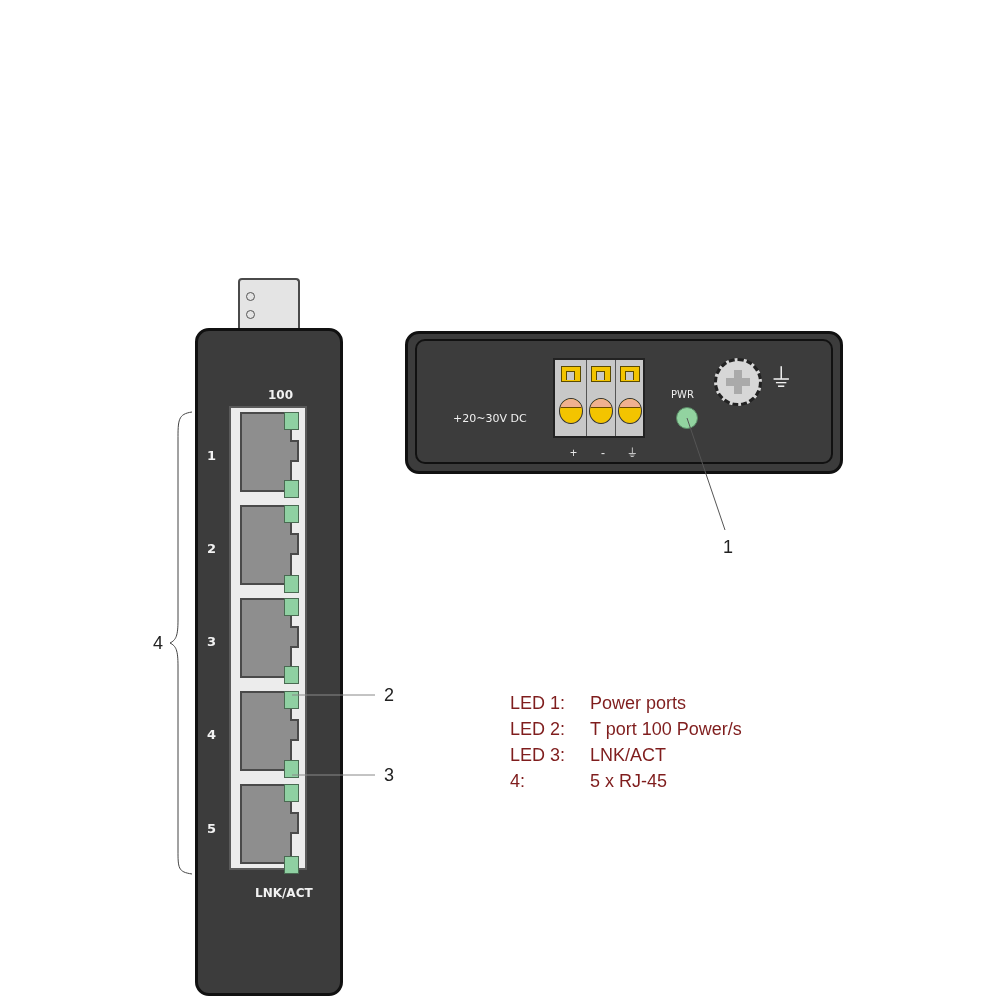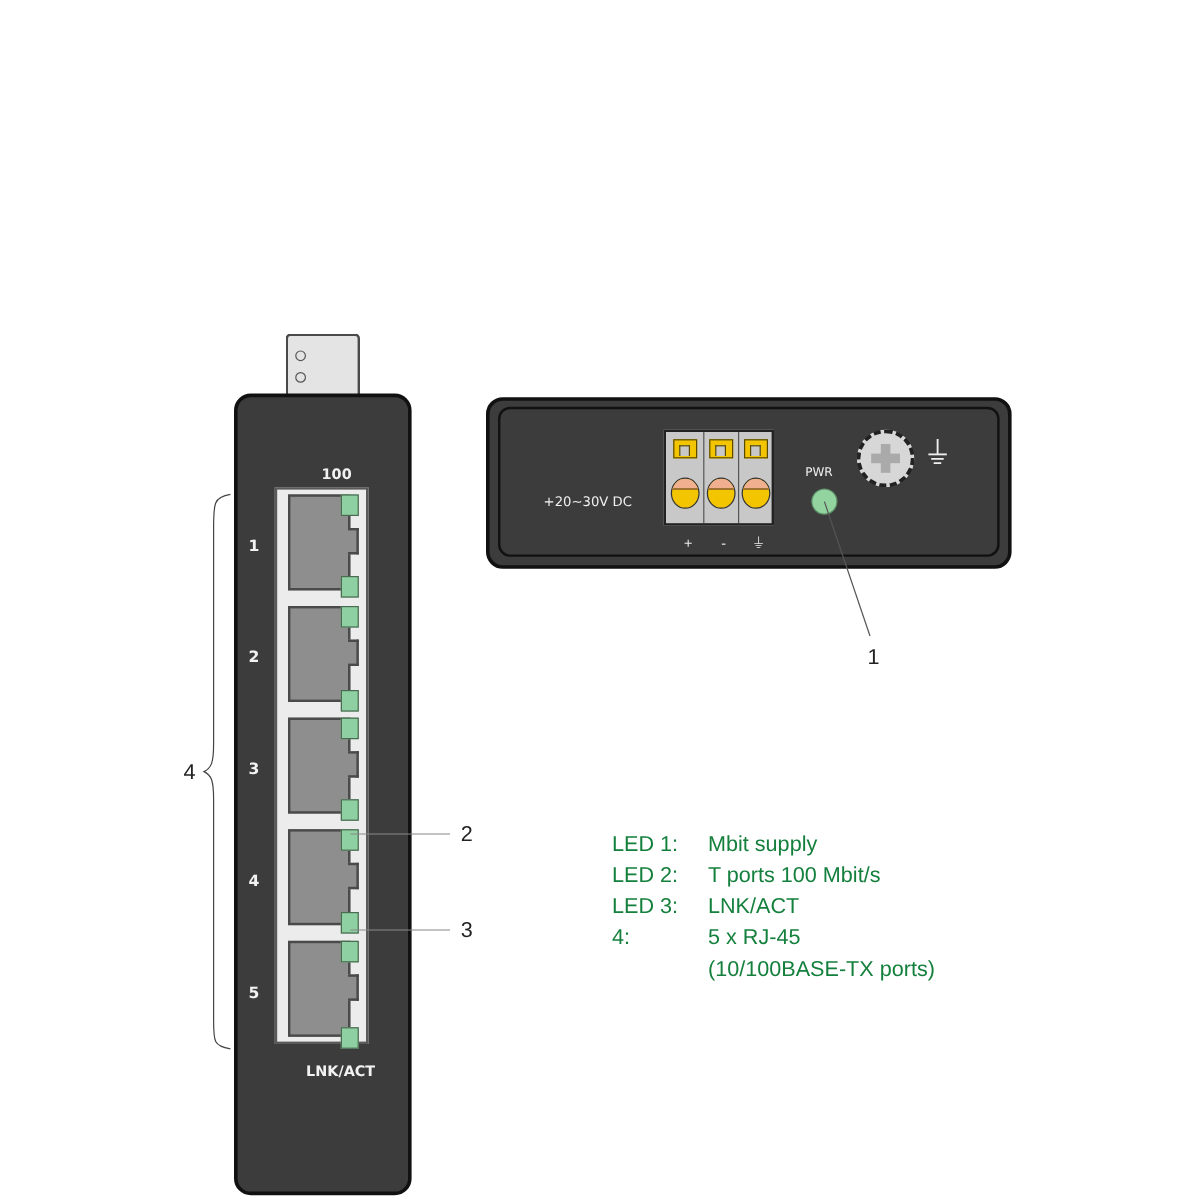--- a/index.html
+++ b/index.html
@@ -32,21 +32,21 @@
   .volt-label { position:absolute; left:453px; top:412px; color:#f0f0f0; font-family:"DejaVu Sans", sans-serif; font-size:11px; }
   .pwr-label { position:absolute; left:671px; top:389px; color:#f0f0f0; font-family:"DejaVu Sans", sans-serif; font-size:10px; }
   .pwr-led { position:absolute; left:676px; top:407px; width:22px; height:22px; border-radius:50%; background:#92d3a0; border:1px solid #5a8a66; box-sizing:border-box; }
   .screw { position:absolute; left:714px; top:358px; width:48px; height:48px; border-radius:50%; background:#d7d7d7; border:3px dashed #222; box-sizing:border-box; }
   .screw-h { position:absolute; left:9px; top:17px; width:24px; height:8px; background:#aaa; }
   .screw-v { position:absolute; left:17px; top:9px; width:8px; height:24px; background:#aaa; }
   .ground-sym { position:absolute; left:772px; top:365px; color:#eee; font-size:26px; line-height:1; }
 
   
   .callout-num { position:absolute; color:#222; font-size:18px; }
-  .legend { position:absolute; left:510px; top:690px; color:#15803d; font-size:18px; line-height:26px; }
+  .legend { position:absolute; left:510px; top:690px; color:#7f1d1d; font-size:18px; line-height:26px; }
   .legend-row { display:flex; }
   .legend-key { width:80px; }
   .legend-val { }
 </style>
 </head>
 <body>
 
 <div class="front-clip">
   <div class="clip-hole" style="top:12px;"></div>
   <div class="clip-hole" style="top:30px;"></div>
@@ -149,31 +149,30 @@
 </svg>
 
 <div class="callout-num" style="left:723px; top:537px;">1</div>
 <div class="callout-num" style="left:384px; top:685px;">2</div>
 <div class="callout-num" style="left:384px; top:765px;">3</div>
 <div class="callout-num" style="left:153px; top:633px;">4</div>
 
 <div class="legend">
   <div class="legend-row">
     <span class="legend-key">LED 1:</span>
-    <span class="legend-val">Mbit supply</span>
+    <span class="legend-val">Power ports</span>
   </div>
   <div class="legend-row">
     <span class="legend-key">LED 2:</span>
-    <span class="legend-val">T ports 100 Mbit/s</span>
+    <span class="legend-val">T port 100 Power/s</span>
   </div>
   <div class="legend-row">
     <span class="legend-key">LED 3:</span>
     <span class="legend-val">LNK/ACT</span>
   </div>
   <div class="legend-row">
     <span class="legend-key">4:</span>
     <span class="legend-val">5 x RJ-45</span>
   </div>
   <div class="legend-row">
     <span class="legend-key"></span>
-    <span class="legend-val">(10/100BASE-TX ports)</span>
   </div>
 </div>
 
 </body></html>

